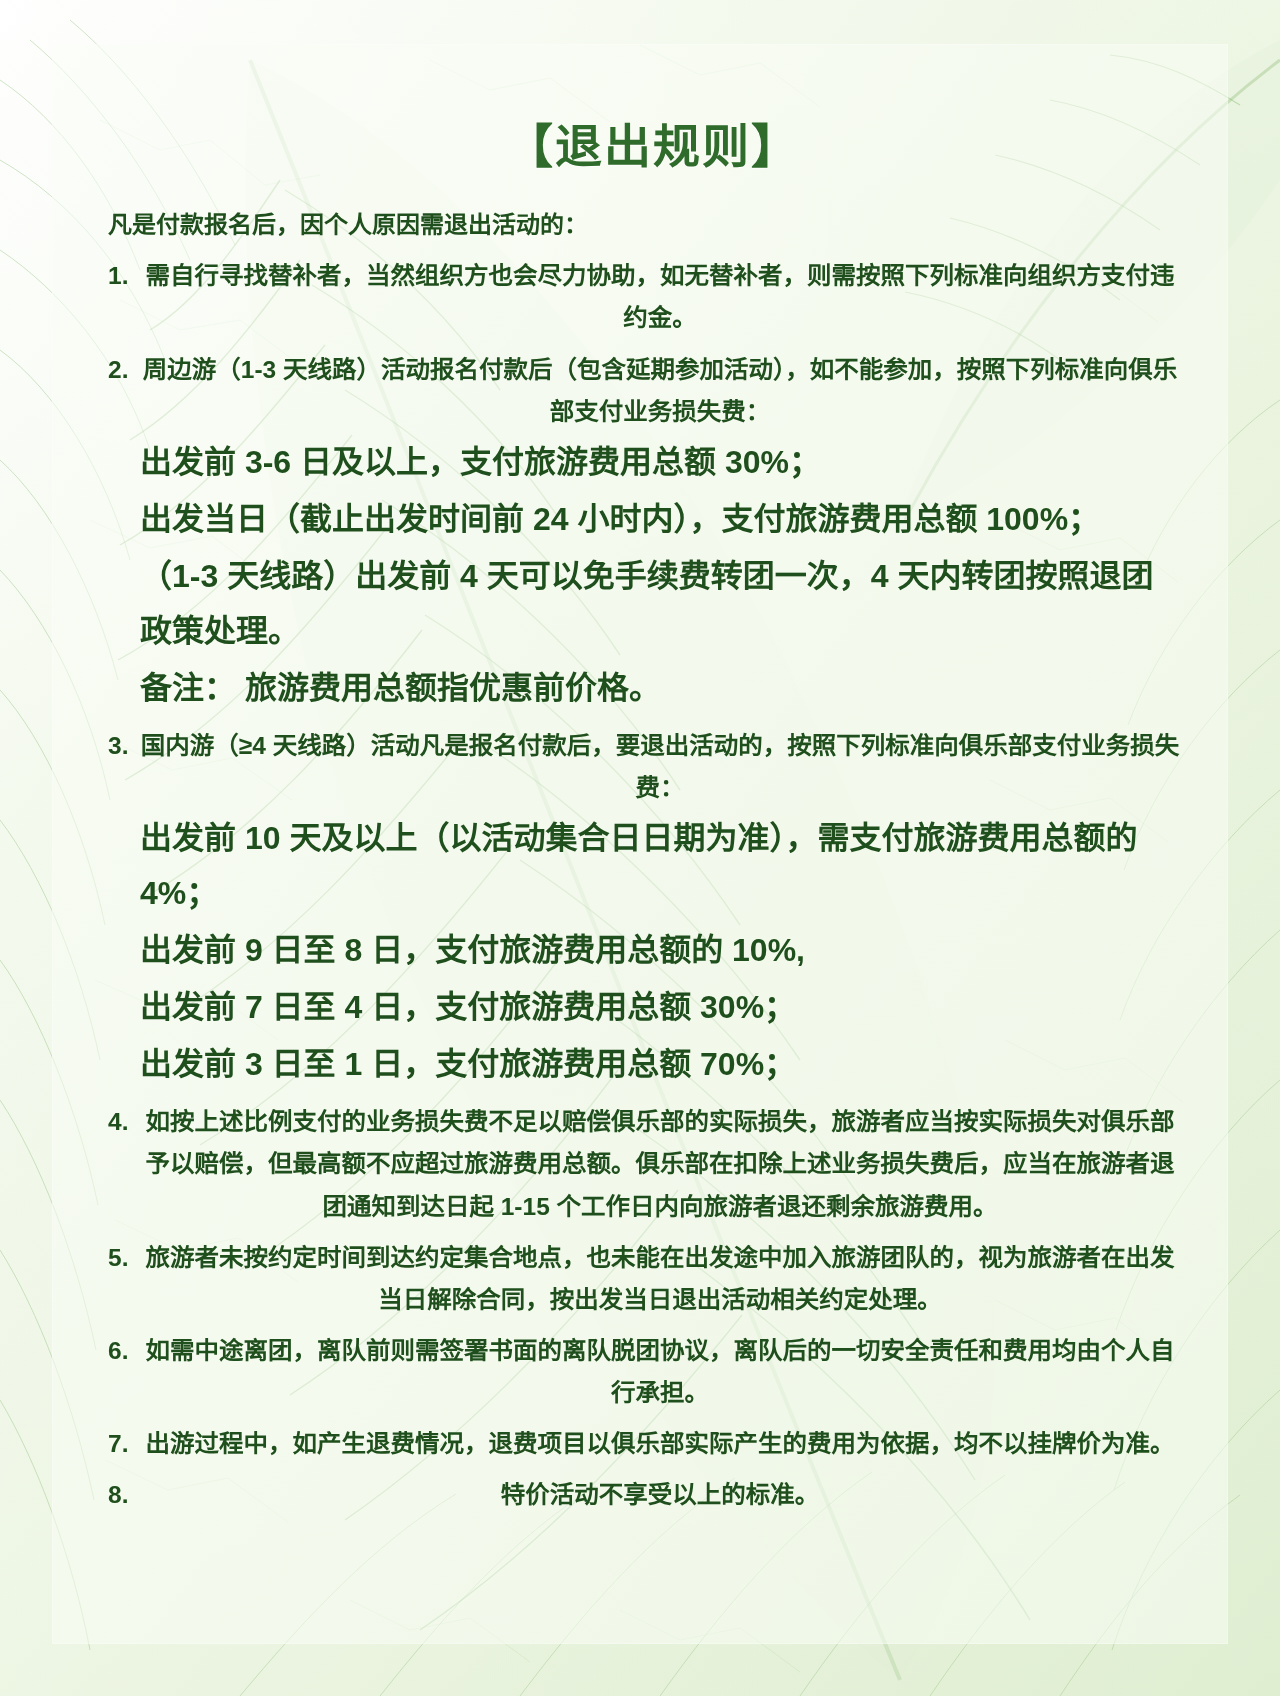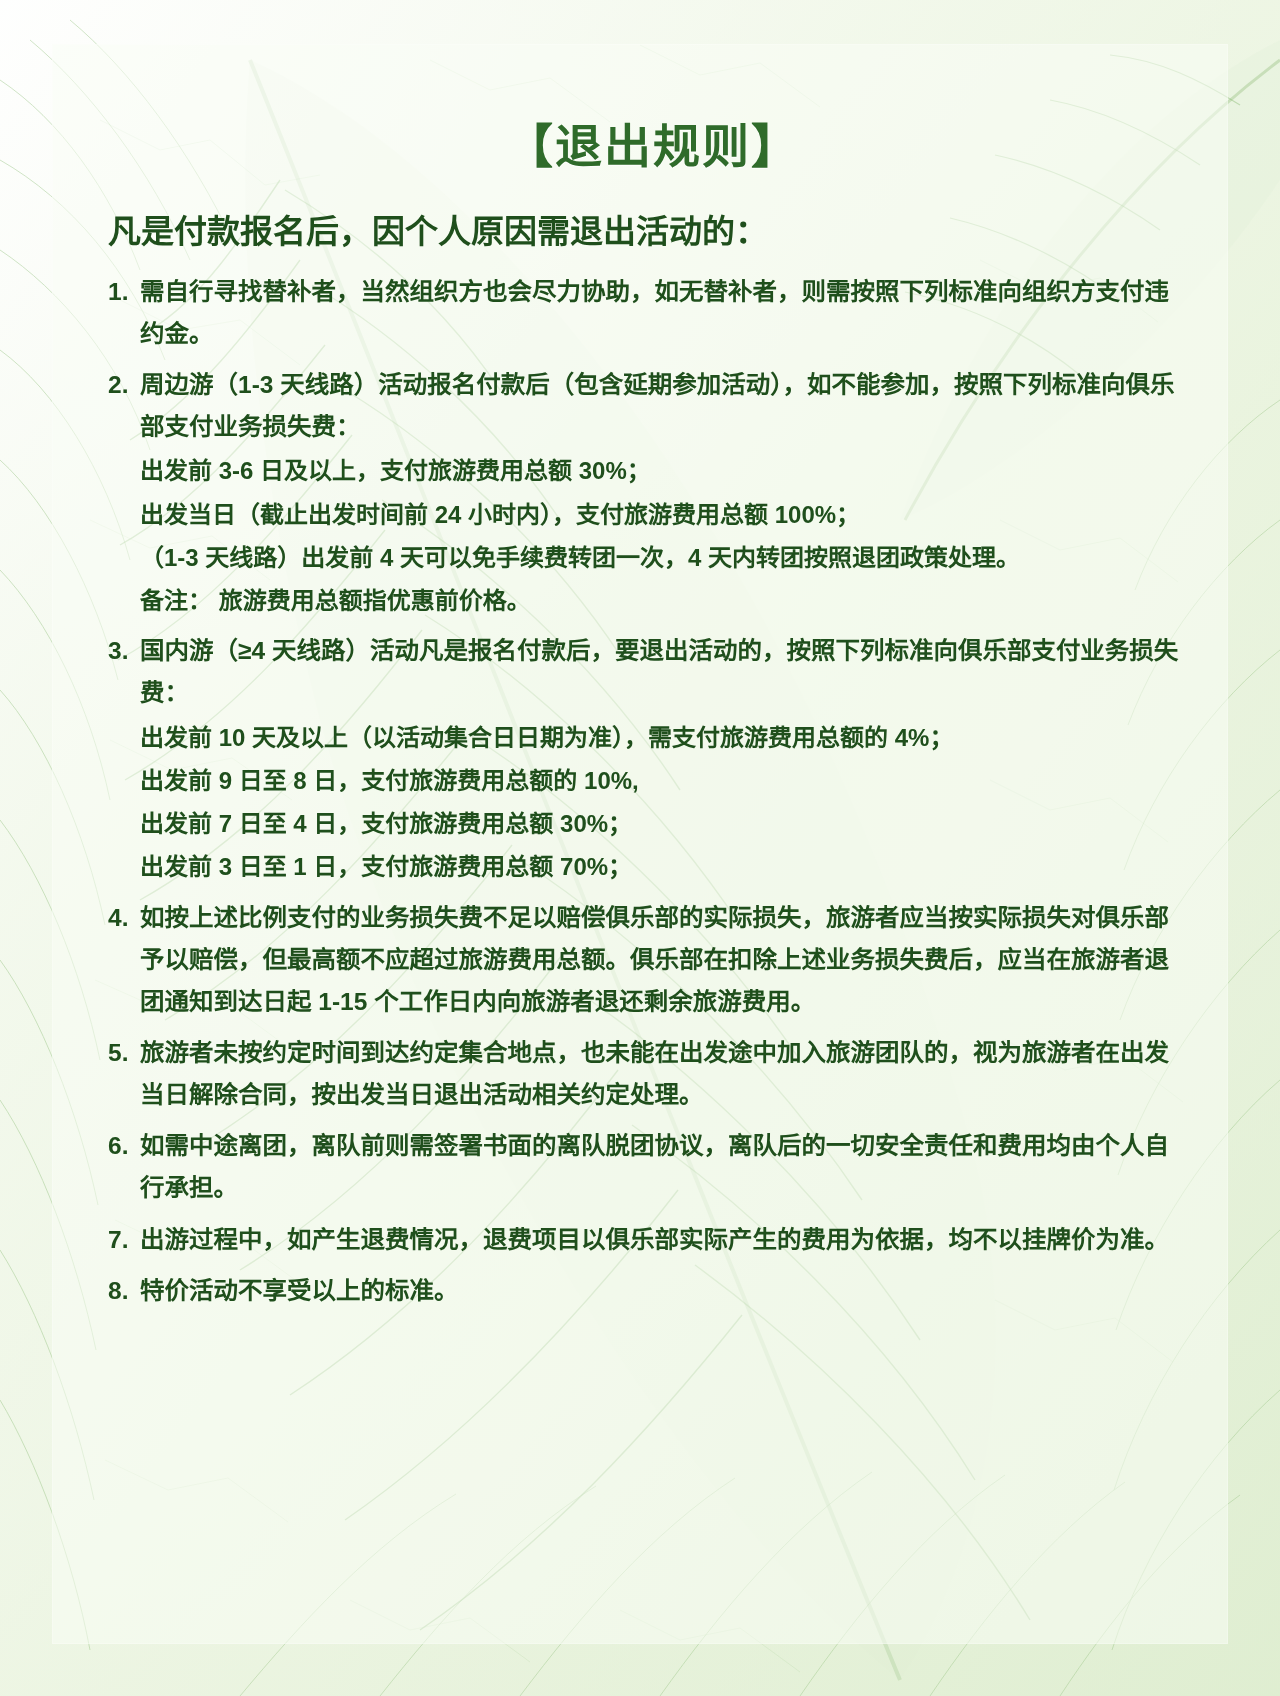--- a/index.html
+++ b/index.html
@@ -69,21 +69,21 @@
   }
 
   .body-wrap {
     position: absolute;
     top: 204px;
     left: 108px;
     width: 1072px;
   }
 
   .lead {
-    font-size: 33px;
+    font-size: 24px;
     font-weight: bold;
     color: #1f4f1c;
     line-height: 1.72;
     margin-bottom: 10px;
     text-indent: 0;
   }
 
   ol.rules {
     list-style: none;
     margin: 0;
@@ -103,26 +103,26 @@
   ol.rules > li > .num {
     position: absolute;
     left: 0;
     top: 0;
     width: 28px;
     text-align: left;
     font-weight: bold;
     color: #1f4f1c;
   }
 
-  .maintext { display: block; }
+  .maintext { display: block; text-align: center; }
 
   .sub {
     display: block;
     margin-top: 2px;
-    font-size: 24px;
+    font-size: 32px;
     font-weight: bold;
     color: #1f4f1c;
     line-height: 1.72;
   }
 </style>
 </head>
 <body>
 
 <div id="page">
 

